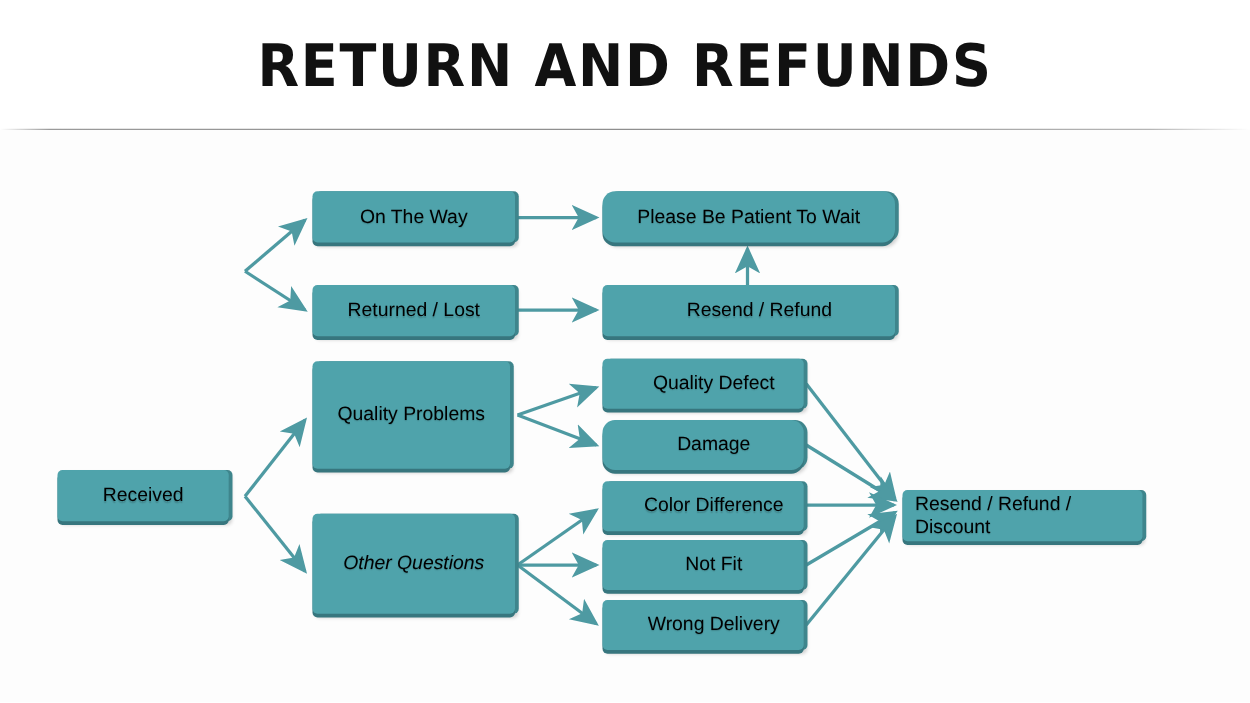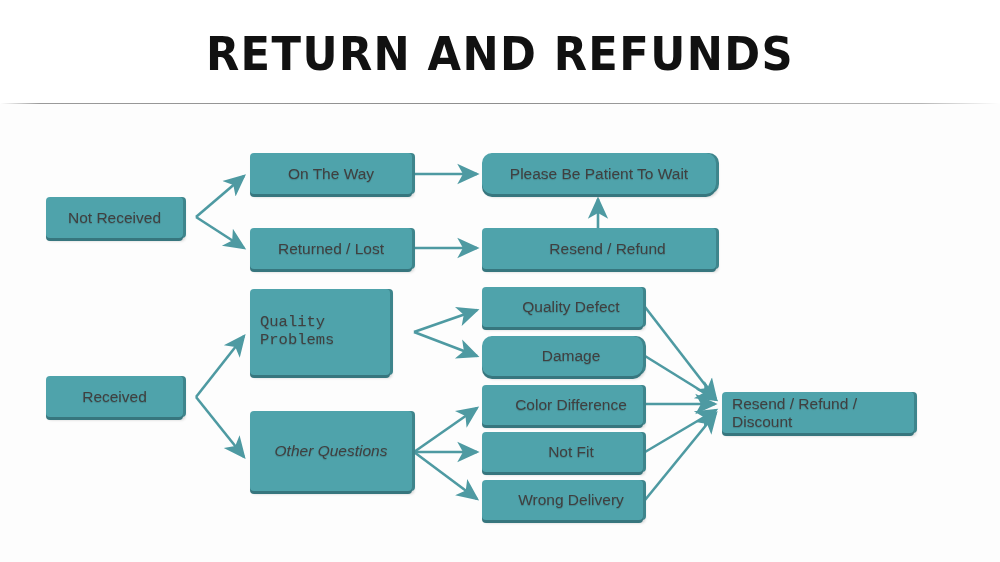--- a/index.html
+++ b/index.html
@@ -63,21 +63,21 @@
     left: 0; top: 0;
     width: 1000px;
     height: 562px;
   }
   .node-box {
     position: absolute;
     box-sizing: border-box;
     background: #4fa3ab;
     border-radius: 4px;
     box-shadow: 0 3px 0 0 #37767e, 3px 0 0 0 #3e858c, 2px 3px 3px rgba(0,0,0,0.18);
-    color: #404040;
+    color: #000000;
     font-family: "Liberation Sans", sans-serif;
     font-size: 15.5px;
     display: flex;
     align-items: center;
     line-height: 1.15;
     text-shadow: 0 1px 1px rgba(0,0,0,0.18);
   }
   .node-box.center { justify-content: center; padding: 0 10px; }
   .node-box.left { justify-content: center; padding-left: 17px; }
 </style>
@@ -113,37 +113,34 @@
       <path d="M414,452 L477,452"></path>
       <path d="M414,452 L477,499"></path>
       <path d="M645,307 L716,399"></path>
       <path d="M645,356 L716,400"></path>
       <path d="M645,404 L715,404"></path>
       <path d="M645,452 L716,410"></path>
       <path d="M645,500 L716,413"></path>
     </g>
   </svg>
 
-  <div class="node-box center" style="left:46px;top:197px;width:137px;height:41px;">
-    <span>Not Received</span>
-  </div>
 
   <div class="node-box center" style="left:46px;top:376px;width:137px;height:41px;">
     <span>Received</span>
   </div>
 
   <div class="node-box center" style="left:250px;top:153px;width:162px;height:41px;">
     <span>On The Way</span>
   </div>
 
   <div class="node-box center" style="left:250px;top:228px;width:162px;height:41px;">
     <span>Returned / Lost</span>
   </div>
 
-  <div class="node-box center" style="left:250px;top:289px;width:140px;height:86px;font-family:Liberation Mono, monospace;">
+  <div class="node-box center" style="left:250px;top:289px;width:158px;height:86px;">
     <span>Quality Problems</span>
   </div>
 
   <div class="node-box center" style="left:250px;top:411px;width:162px;height:80px;font-style:italic;">
     <span>Other Questions</span>
   </div>
 
   <div class="node-box center" style="left:482px;top:153px;width:234px;height:41px;border-radius:10px;">
     <span>Please Be Patient To Wait</span>
   </div>

